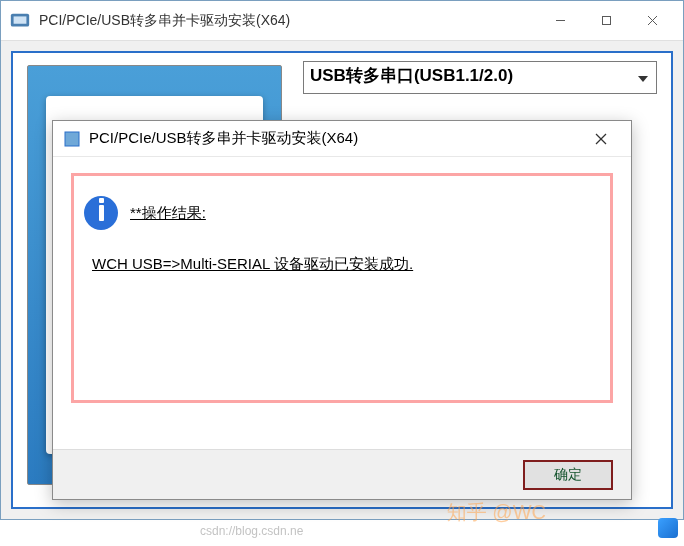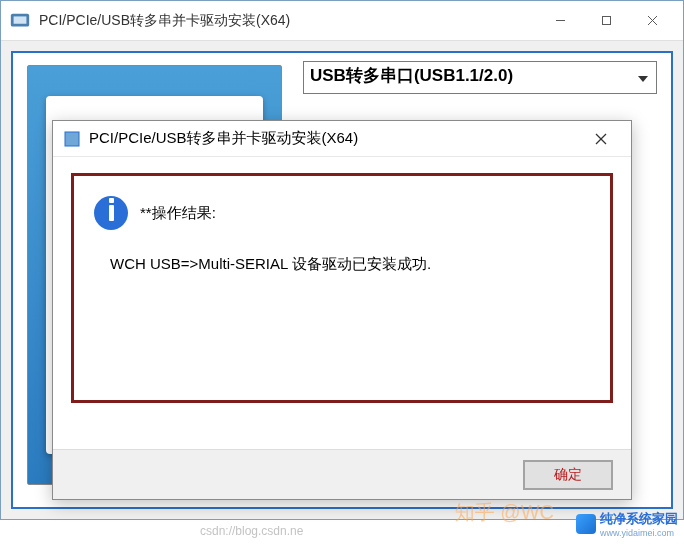--- a/index.html
+++ b/index.html
@@ -26,34 +26,34 @@
 .green-bar { position: absolute; left: 290px; bottom: 20px; width: 180px; height: 38px; background: #3ab54a; }
 
 
 .dialog { position: absolute; left: 52px; top: 120px; width: 580px; height: 380px; background: #fff; border: 1px solid #8a8a8a; box-shadow: 0 4px 16px rgba(0,0,0,.25); }
 .dialog-titlebar { height: 36px; display: flex; align-items: center; padding: 0 10px; background: #fff; border-bottom: 1px solid #e8e8e8; }
 .dialog-icon { width: 18px; height: 18px; margin-right: 8px; }
 .dialog-title { flex: 1; font-size: 15px; color: #000; }
 .dialog-close { width: 40px; height: 28px; display: flex; align-items: center; justify-content: center; }
 
 .dialog-body { position: relative; padding: 16px 18px 70px 18px; }
-.result-box { border: 3px solid #7f1d1d; padding: 20px 22px 28px 20px; min-height: 230px; position: relative; }
+.result-box { border: 3px solid #fca5a5; padding: 20px 22px 28px 10px; min-height: 230px; position: relative; text-decoration: underline; }
 .info-row { display: flex; align-items: center; margin-bottom: 22px; }
 .info-icon { width: 34px; height: 34px; border-radius: 50%; background: #2a6fd8; display: flex; align-items: center; justify-content: center; margin-right: 12px; }
 .info-icon-inner { width: 5px; height: 16px; background: #fff; border-radius: 1px; position: relative; }
 .info-icon-inner::before { content: ""; position: absolute; top: -7px; left: 0; width: 5px; height: 5px; background: #fff; border-radius: 1px; }
 .result-header { font-size: 15px; color: #000; }
-.result-lines { margin-left: 16px; }
+.result-lines { margin-left: 8px; }
 .result-line { font-size: 15px; color: #000; line-height: 1.6; }
 
 .dialog-footer { position: absolute; left: 0; right: 0; bottom: 0; height: 50px; background: #f0f0f0; border-top: 1px solid #ddd; display: flex; align-items: center; justify-content: flex-end; padding-right: 18px; }
-.ok-btn { min-width: 90px; height: 30px; background: #e1e1e1; border: 2px solid #a3a3a3; font-size: 14px; color: #b91c1c; display: flex; align-items: center; justify-content: center; }
+.ok-btn { min-width: 90px; height: 30px; background: #e1e1e1; border: 2px solid #7f1d1d; font-size: 14px; color: #14532d; display: flex; align-items: center; justify-content: center; }
 
 
-.wm1 { position: absolute; right: 130px; bottom: 20px; font-size: 20px; color: rgba(255,165,80,0.55); font-weight: 400; pointer-events: none; text-align: right; }
+.wm1 { position: absolute; right: 138px; bottom: 20px; font-size: 20px; color: rgba(255,165,80,0.55); font-weight: 400; pointer-events: none; text-align: right; }
 .wm2 { position: absolute; left: 200px; bottom: 8px; font-size: 12px; color: rgba(120,120,120,0.45); pointer-events: none; }
 .wm3 { position: absolute; right: 6px; bottom: 8px; font-size: 13px; color: #2a6fd8; display: flex; align-items: center; gap: 4px; pointer-events: none; }
 .wm3-logo { width: 20px; height: 20px; background: linear-gradient(135deg,#3aa0ff,#1a6fd0); border-radius: 4px; }
 </style>
 </head>
 <body>
 
 <div class="parent-window">
   <div class="parent-titlebar">
     <svg class="parent-icon" viewBox="0 0 24 24">
@@ -123,17 +123,13 @@
     <div class="ok-btn">
         <span>确定</span>
       </div>
   </div>
 </div>
 
 <div class="wm2">csdn://blog.csdn.ne</div>
 <div class="wm1">知乎 @WC</div>
 <div class="wm3">
   <div class="wm3-logo"></div>
-  <div>
-    <div style="font-weight:bold">纯净系统家园</div>
-    <div style="font-size:9px;color:#7aa4d4">www.yidaimei.com</div>
-  </div>
 </div>
 
 </body></html>

